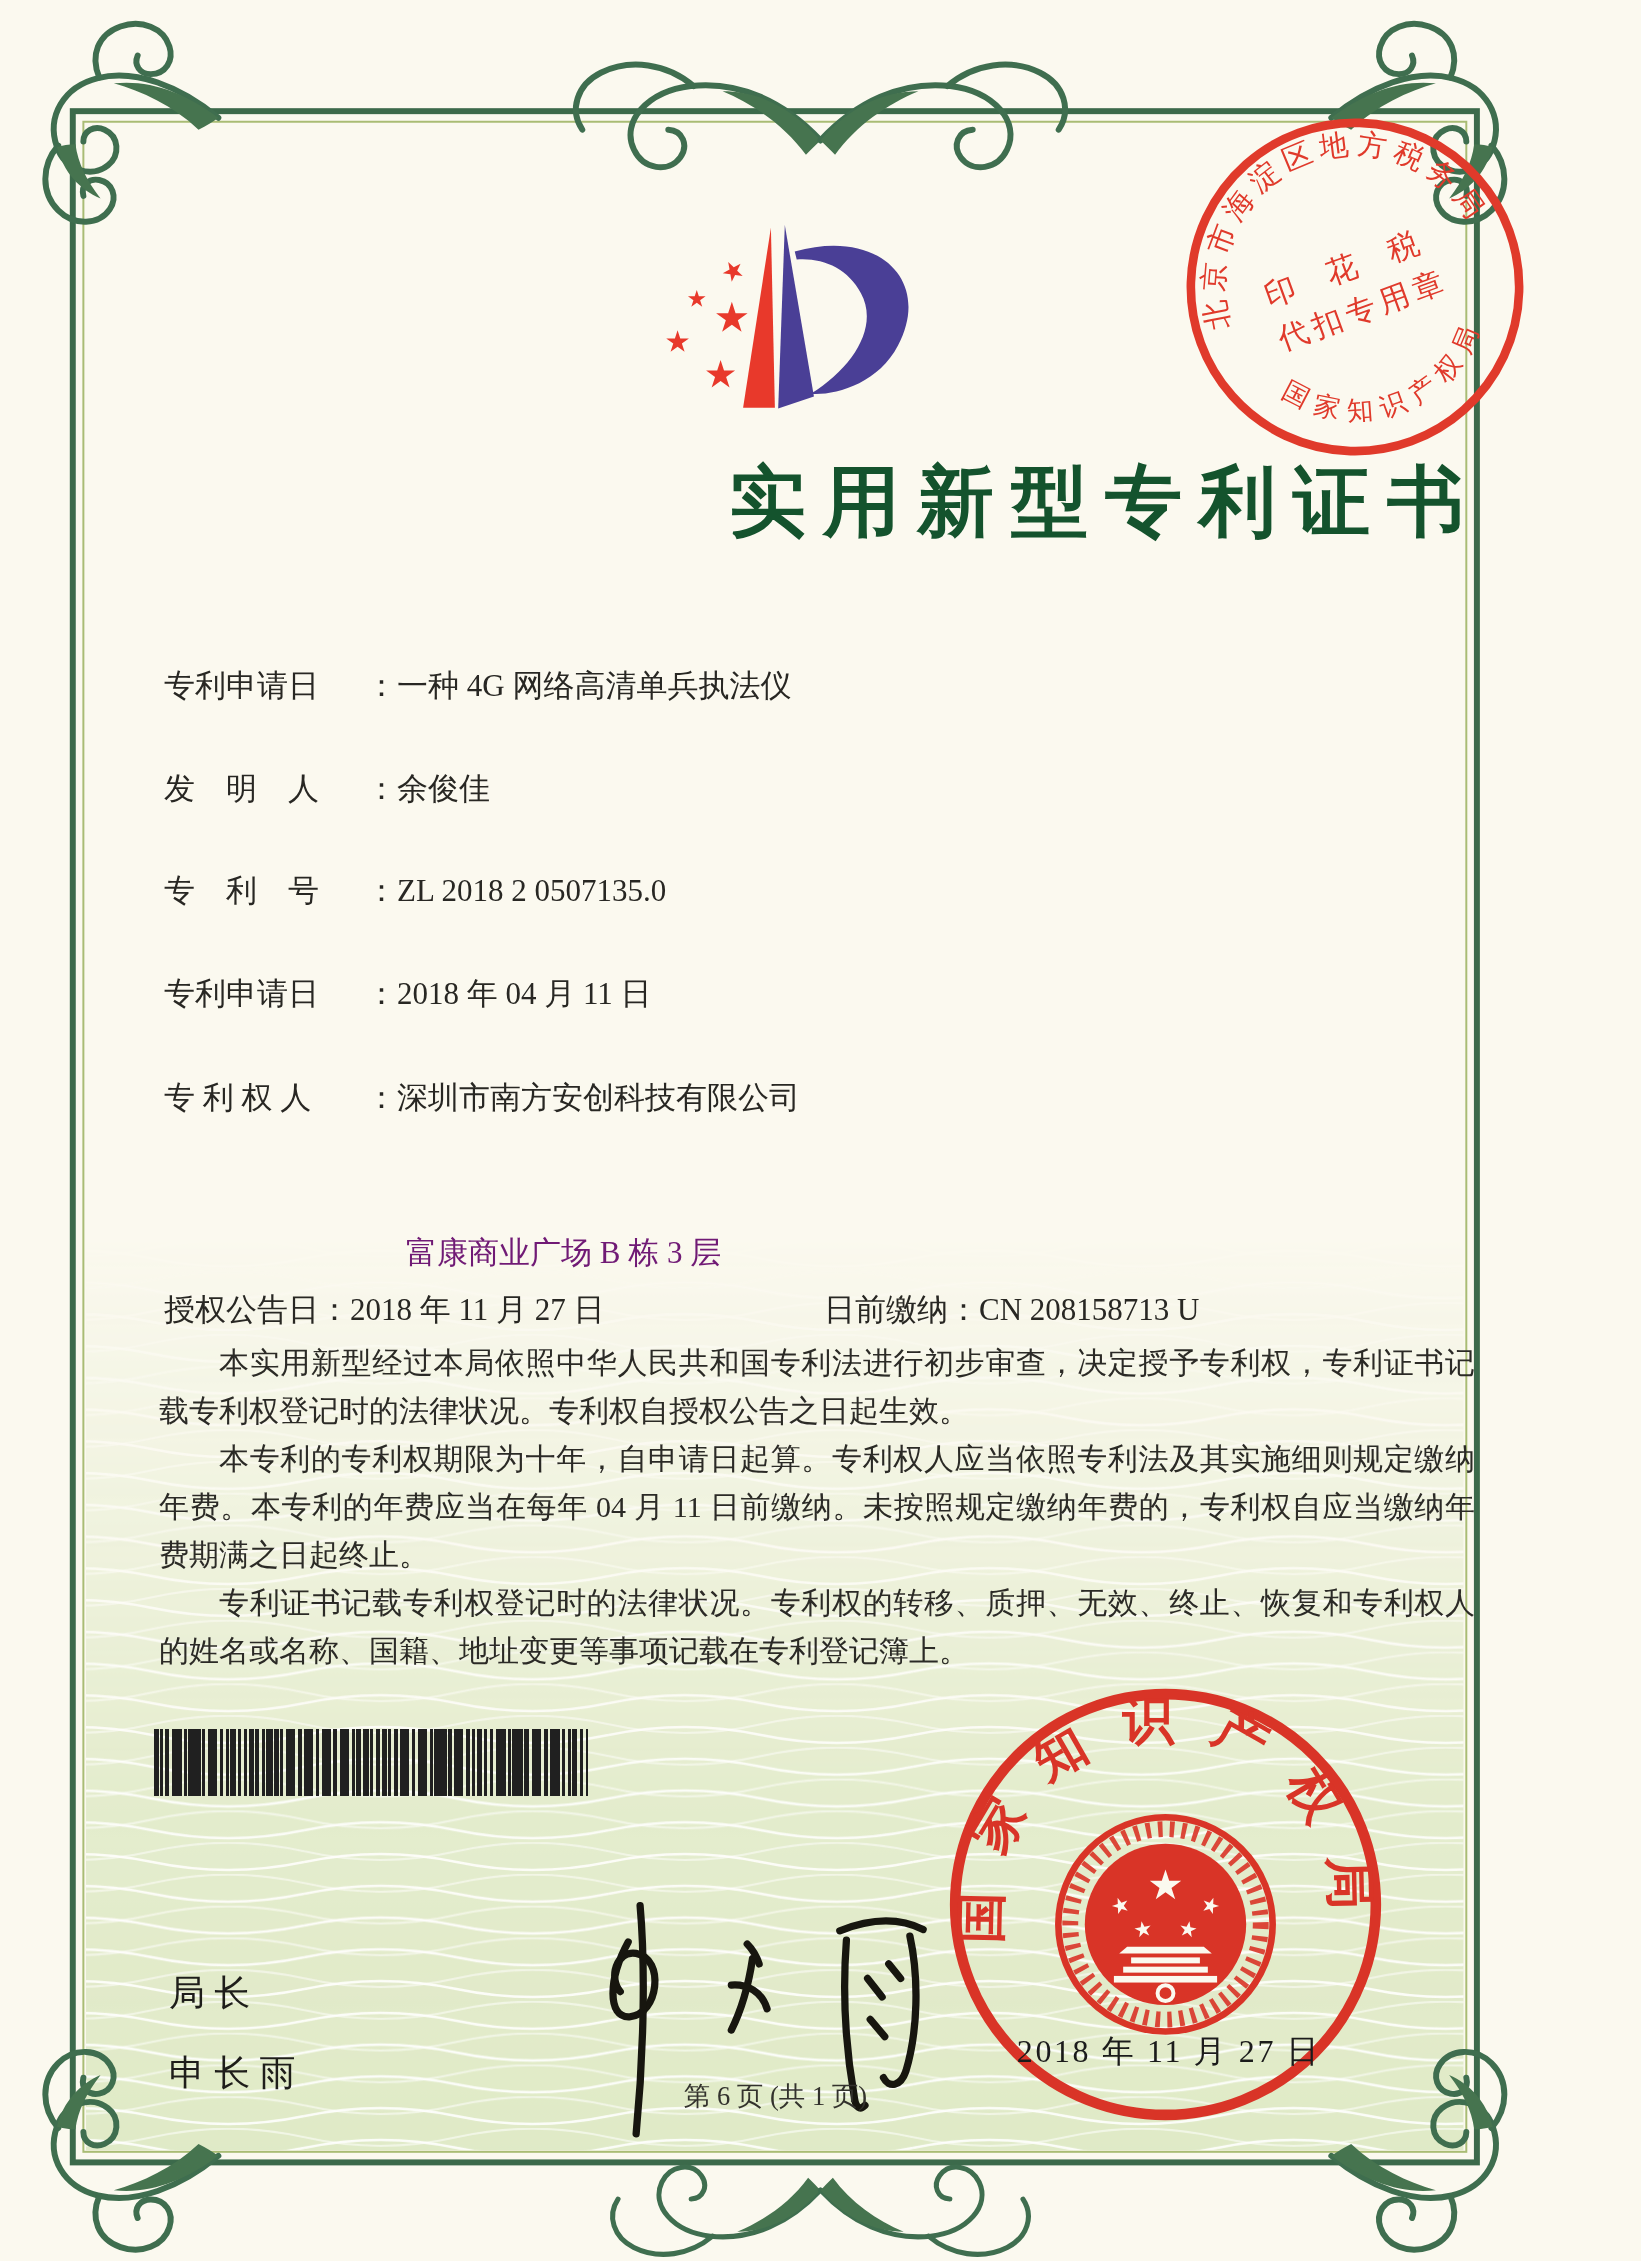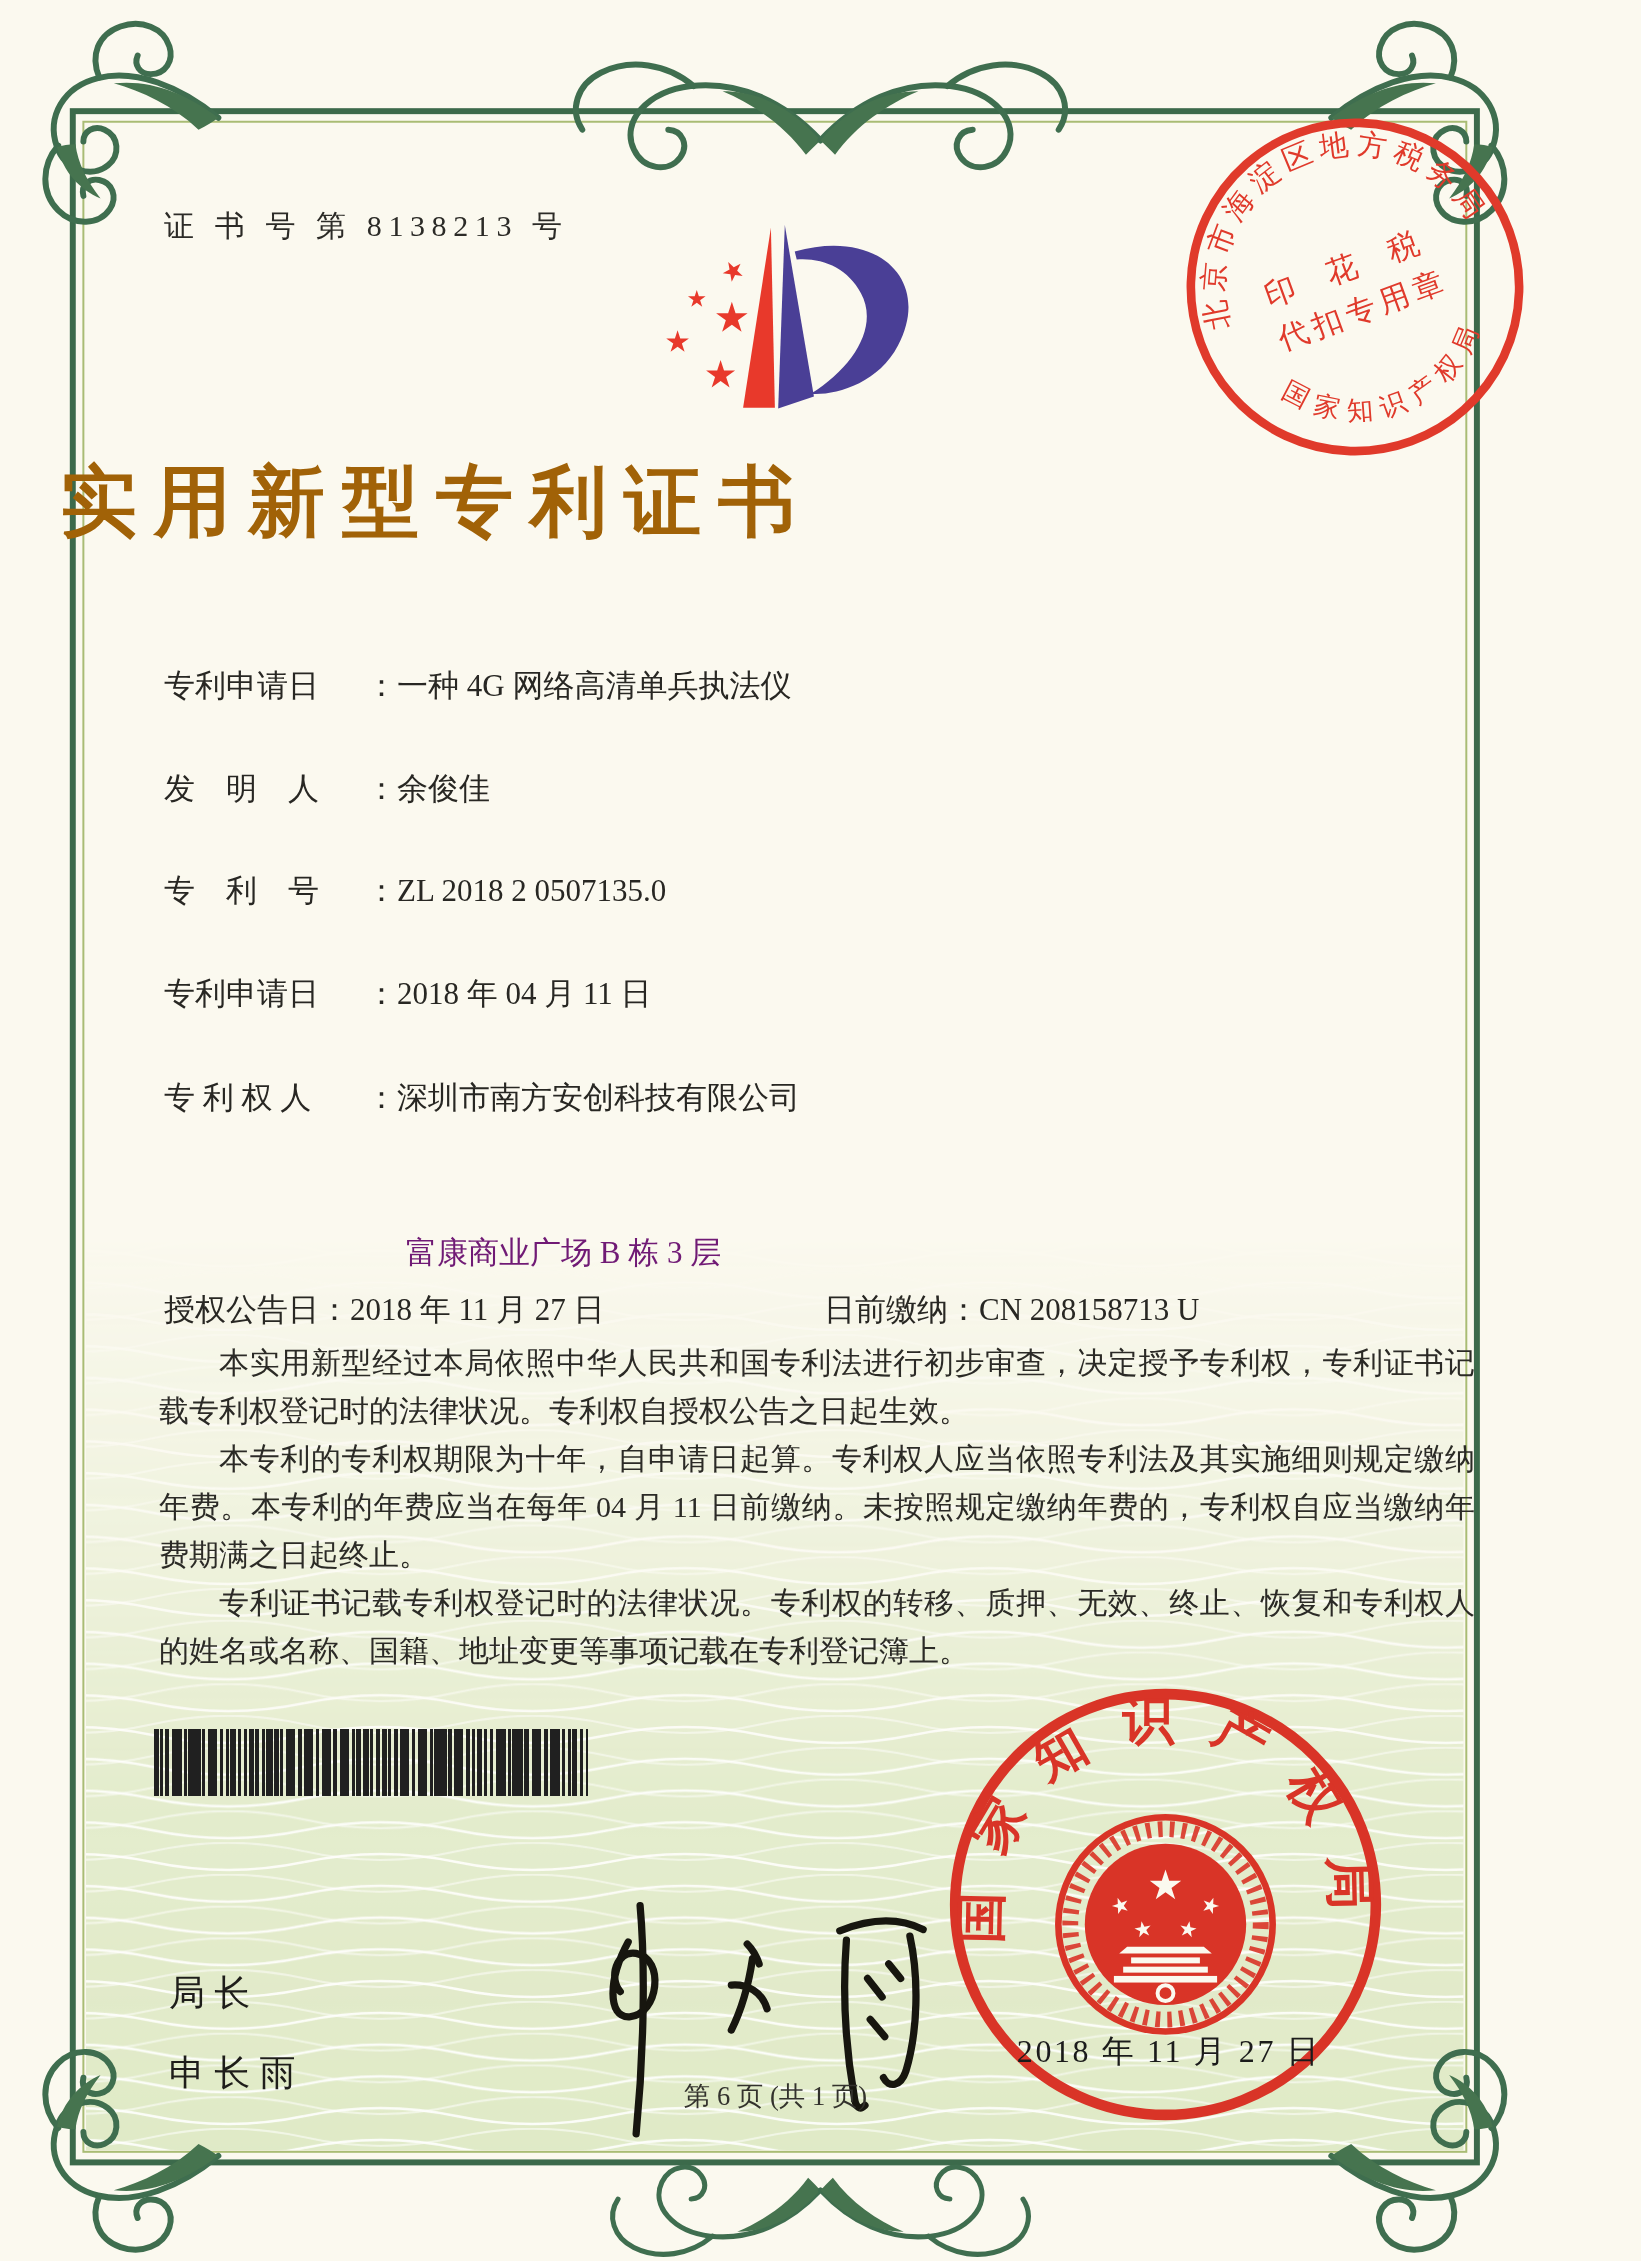--- a/index.html
+++ b/index.html
@@ -9,22 +9,22 @@
     background:#fbf9ef;
     overflow:hidden;
     font-family:"Liberation Serif","DejaVu Serif",serif;
     color:#23221e;
   }
   .abs{position:absolute;}
   .noint{user-select:none;}
   
   .cert-no{left:164px;top:206px;font-size:30px;letter-spacing:6.6px;color:#2c2b27;}
   
-  .title{left:60px;top:451px;width:1403px;text-align:left;font-size:77px;
-         font-weight:600;letter-spacing:17px;color:#a16207;}
+  .title{left:78px;top:451px;width:1403px;text-align:right;font-size:77px;
+         font-weight:600;letter-spacing:17px;color:#14532d;}
   
   .frow{position:absolute;left:164px;font-size:31px;color:#282723;white-space:nowrap;}
   .flabel{display:inline-block;width:202px;}
   .fcolon{display:inline-block;width:31px;}
   .fvalue{display:inline-block;}
   .frow-natural .flabel{width:auto;margin-top:8px;}
   .addr2{left:406px;font-size:31px;color:#701a75;}
   
   .paras{left:159px;top:1339px;width:1316px;font-size:30px;line-height:48px;
          text-align:justify;color:#2b2a26;}
@@ -100,21 +100,20 @@
 
     <use href="#tch"></use>
     <use href="#tch" transform="translate(2480,0) scale(-1,1)"></use>
 
     <g transform="translate(1240,3320) scale(0.85,-0.85) translate(-1240,-200)">
       <use href="#tch"></use>
       <use href="#tch" transform="translate(2480,0) scale(-1,1)"></use>
     </g>
   </svg>
 
-  <div class="abs cert-no">证 书 号 第 8138213 号</div>
 
   <svg class="abs" style="left:665px;top:217px;" width="278" height="212" viewBox="0 0 420 320">
     <path d="M160 16 L118 288 L166 288 Z" fill="#e8392b"></path>
     <path d="M181 12 L171 289 L225 271 Z" fill="#4a3f96"></path>
     <path d="M196 52 C 322 16, 404 96, 352 194 C 322 252, 256 270, 220 267 C 286 226, 323 164, 296 115 C 276 77, 238 61, 199 64 Z" fill="#4a3f96"></path>
     <use href="#star" transform="translate(103,82) scale(16) rotate(-28)" fill="#e8392b"></use>
     <use href="#star" transform="translate(48,124) scale(14)" fill="#e8392b"></use>
     <use href="#star" transform="translate(101,153) scale(25)" fill="#e8392b"></use>
     <use href="#star" transform="translate(19,189) scale(18)" fill="#e8392b"></use>
     <use href="#star" transform="translate(84,239) scale(23)" fill="#e8392b"></use>

